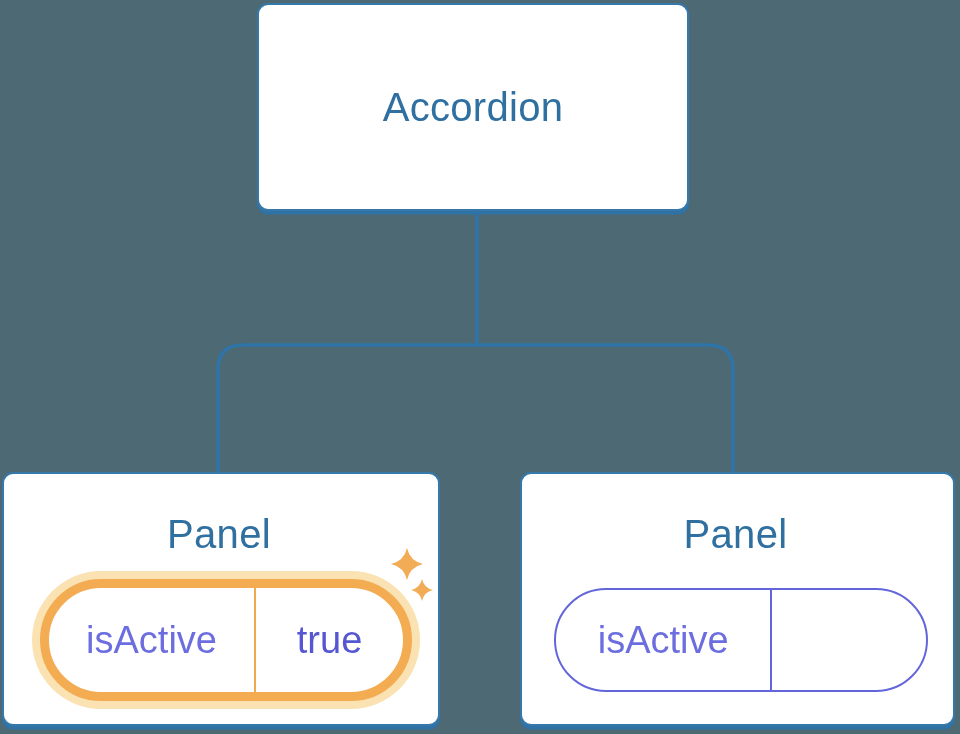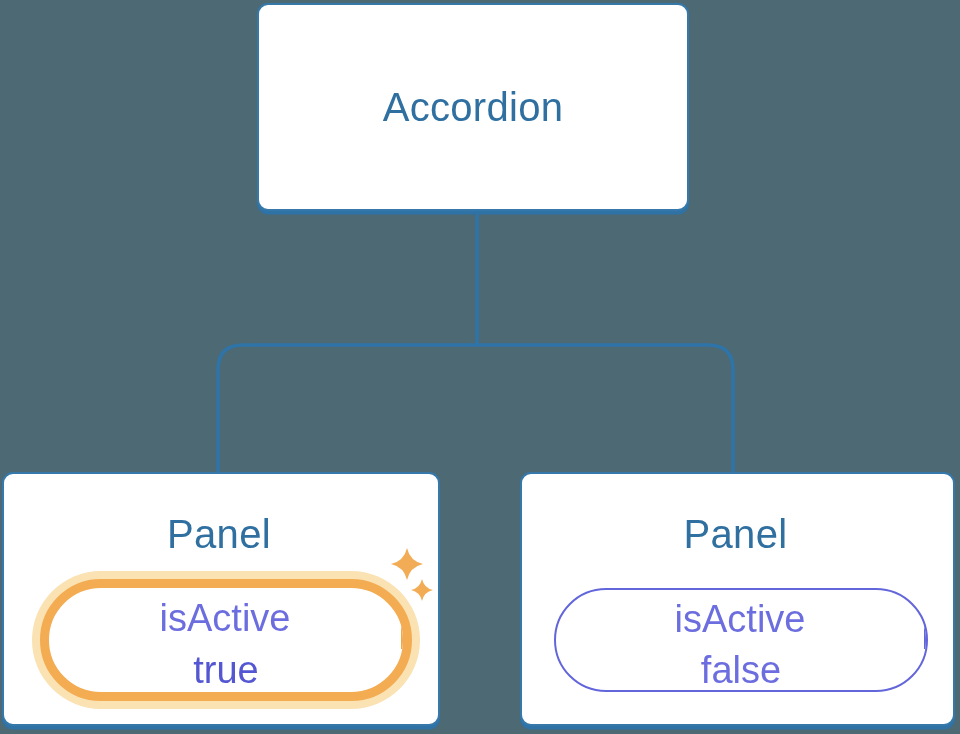--- a/index.html
+++ b/index.html
@@ -62,21 +62,20 @@
     color: var(--title-text);
     letter-spacing: 0.3px;
   }
   .pill {
     position: absolute;
     display: flex;
     align-items: stretch;
     background: var(--node-fill);
     border-radius: 999px;
     overflow: hidden;
-    flex-direction: column;
   }
   .pill-active {
     left: 36px; top: 105px;
     width: 372px; height: 122px;
     border: 9px solid var(--pill-ring-orange);
     box-shadow: 0 0 0 8px var(--pill-glow-orange);
   }
   .pill-inactive {
     left: 32px; top: 114px;
     width: 374px; height: 104px;
@@ -125,17 +124,16 @@
     <svg class="sparkles" viewBox="0 0 50 60">
       <path d="M19 3 Q22 16 35 19 Q22 22 19 35 Q16 22 3 19 Q16 16 19 3 Z" style="fill: var(--sparkle-orange);"></path>
       <path d="M34 34 Q36 43 45 45 Q36 47 34 56 Q32 47 23 45 Q32 43 34 34 Z" style="fill: var(--sparkle-orange);"></path>
     </svg>
   </div>
 
   <div class="node node-panel-right">
     <div class="panel-title">Panel</div>
     <div class="pill pill-inactive">
       <div class="pill-cell pill-cell-label">isActive</div>
-      <div class="pill-cell pill-cell-value">false</div>
     </div>
   </div>
 
 </div>
 
 </body></html>

